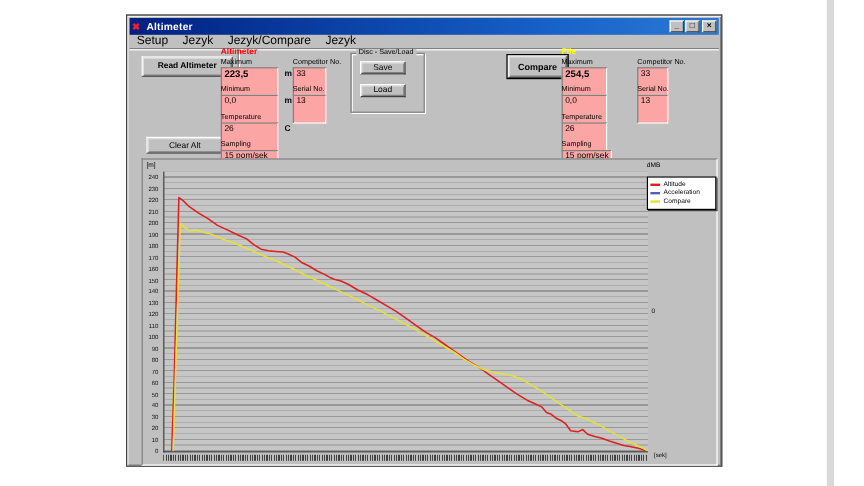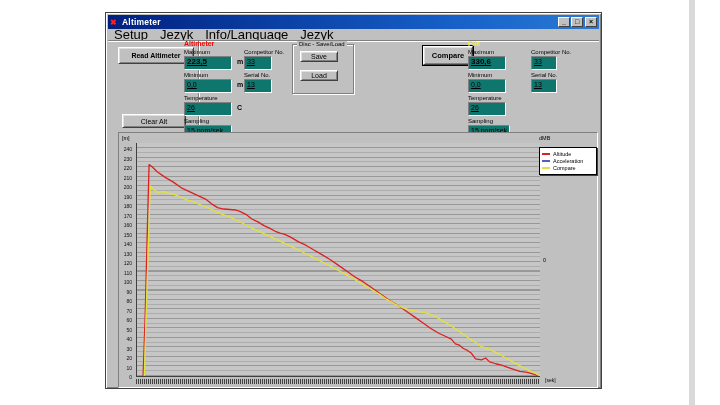--- a/index.html
+++ b/index.html
@@ -14,30 +14,30 @@
        box-shadow:inset 1px 1px 0 #ffffff, inset -1px -1px 0 #808080;}
   #titlebar{position:absolute;left:2px;top:2px;right:2px;height:14px;
        background:linear-gradient(90deg,#002080 0%,#1660c8 70%,#2a7ad4 100%);
        display:flex;align-items:center;padding:0 2px;color:#fff;}
   #app-icon{width:9px;height:9px;font-size:8px;line-height:9px;color:#ff2020;font-weight:bold;margin-right:3px;}
   #title-text{font-size:8.5px;font-weight:bold;letter-spacing:.2px;flex:1;white-space:nowrap;}
   .win-btn{width:12px;height:10px;margin-left:1px;background:#c0c0c0;
        border:1px solid;border-color:#fff #404040 #404040 #fff;
        font-size:7px;line-height:8px;text-align:center;color:#000;font-weight:bold;}
   #menubar{position:absolute;left:2px;top:16px;right:2px;height:11px;display:flex;align-items:center;}
-  .menu-item{font-size:13px;color:#000;padding:0 6px;white-space:nowrap;}
+  .menu-item{font-size:10px;color:#000;padding:0 6px;white-space:nowrap;}
   #menu-divider{position:absolute;left:2px;top:27px;right:2px;height:2px;
        border-top:1px solid #808080;border-bottom:1px solid #ffffff;}
 
   
   .btn{position:absolute;background:#c0c0c0;border:1px solid;border-color:#ffffff #404040 #404040 #ffffff;
        box-shadow:inset 1px 1px 0 #dfdfdf, inset -1px -1px 0 #808080;
        font-size:7px;color:#000;text-align:center;display:flex;align-items:center;justify-content:center;}
-  .fbox{position:absolute;height:14px;background:#0f766e;border:1px solid;border-color:#808080 #ffffff #ffffff #808080;
-       font-size:7px;line-height:9px;padding:0 2px;color:#000;overflow:hidden;white-space:nowrap;text-decoration:underline;}
+  .fbox{position:absolute;height:24px;background:#fca5a5;border:1px solid;border-color:#808080 #ffffff #ffffff #808080;
+       font-size:7px;line-height:9px;padding:0 2px;color:#000;overflow:hidden;white-space:nowrap;}
   .flabel{position:absolute;font-size:6px;color:#000;white-space:nowrap;}
   .funit{position:absolute;font-size:7px;font-weight:bold;color:#000;}
   .bold{font-weight:bold;font-size:8px;}
   .sep-v{position:absolute;width:2px;border-left:1px solid #808080;border-right:1px solid #ffffff;}
   .groupbox{position:absolute;border:1px solid #808080;box-shadow:inset 1px 1px 0 #fff,1px 1px 0 #fff;}
   .groupbox-title{position:absolute;top:-4px;left:4px;background:#c0c0c0;font-size:6px;padding:0 2px;white-space:nowrap;}
   .section-title{position:absolute;font-size:7px;font-weight:bold;white-space:nowrap;}
 
   
   #chart-panel{position:absolute;left:12px;top:119px;width:480px;height:256px;background:#c0c0c0;
@@ -76,21 +76,21 @@
       <span id="app-icon">✖</span>
       <span id="title-text">Altimeter</span>
       <span class="win-btn">_</span>
       <span class="win-btn">□</span>
       <span class="win-btn" style="margin-left:2px">×</span>
     </div>
 
     <div id="menubar">
       <span class="menu-item">Setup</span>
       <span class="menu-item">Jezyk</span>
-      <span class="menu-item">Info/Language</span>
+      <span class="menu-item">Jezyk/Compare</span>
       <span class="menu-item">Jezyk</span>
     </div>
     <div id="menu-divider"></div>
 
     <div class="btn" style="left:12px;top:34px;width:76px;height:17px;font-weight:bold;">Read Altimeter</div>
     <div class="btn" style="left:16px;top:101px;width:64px;height:14px;">Clear Alt</div>
     <div class="sep-v" style="left:92px;top:28px;height:90px;"></div>
 
     <div class="section-title" style="left:78px;top:27px;color:#ff0000;">Altimeter</div>
 
@@ -117,21 +117,21 @@
       <span class="groupbox-title">Disc - Save/Load</span>
     </div>
     <div class="btn" style="left:194px;top:38px;width:38px;height:11px;">Save</div>
     <div class="btn" style="left:194px;top:57px;width:38px;height:11px;">Load</div>
 
     <div class="btn" style="left:317px;top:33px;width:50px;height:19px;font-weight:bold;font-size:7.5px;outline:1px solid #000;">Compare</div>
 
     <div class="section-title" style="left:362px;top:27px;color:#ffff00;">File</div>
 
     <div class="flabel" style="left:362px;top:36px;">Maximum</div>
-    <div class="fbox bold" style="left:362px;top:43px;width:38px;">330,6</div>
+    <div class="fbox bold" style="left:362px;top:43px;width:38px;">254,5</div>
     <div class="flabel" style="left:425px;top:36px;">Competitor No.</div>
     <div class="fbox" style="left:425px;top:43px;width:26px;">33</div>
 
     <div class="flabel" style="left:362px;top:59px;">Minimum</div>
     <div class="fbox" style="left:362px;top:66px;width:38px;">0,0</div>
     <div class="flabel" style="left:425px;top:59px;">Serial No.</div>
     <div class="fbox" style="left:425px;top:66px;width:26px;">13</div>
 
     <div class="flabel" style="left:362px;top:82px;">Temperature</div>
     <div class="fbox" style="left:362px;top:89px;width:38px;">26</div>

